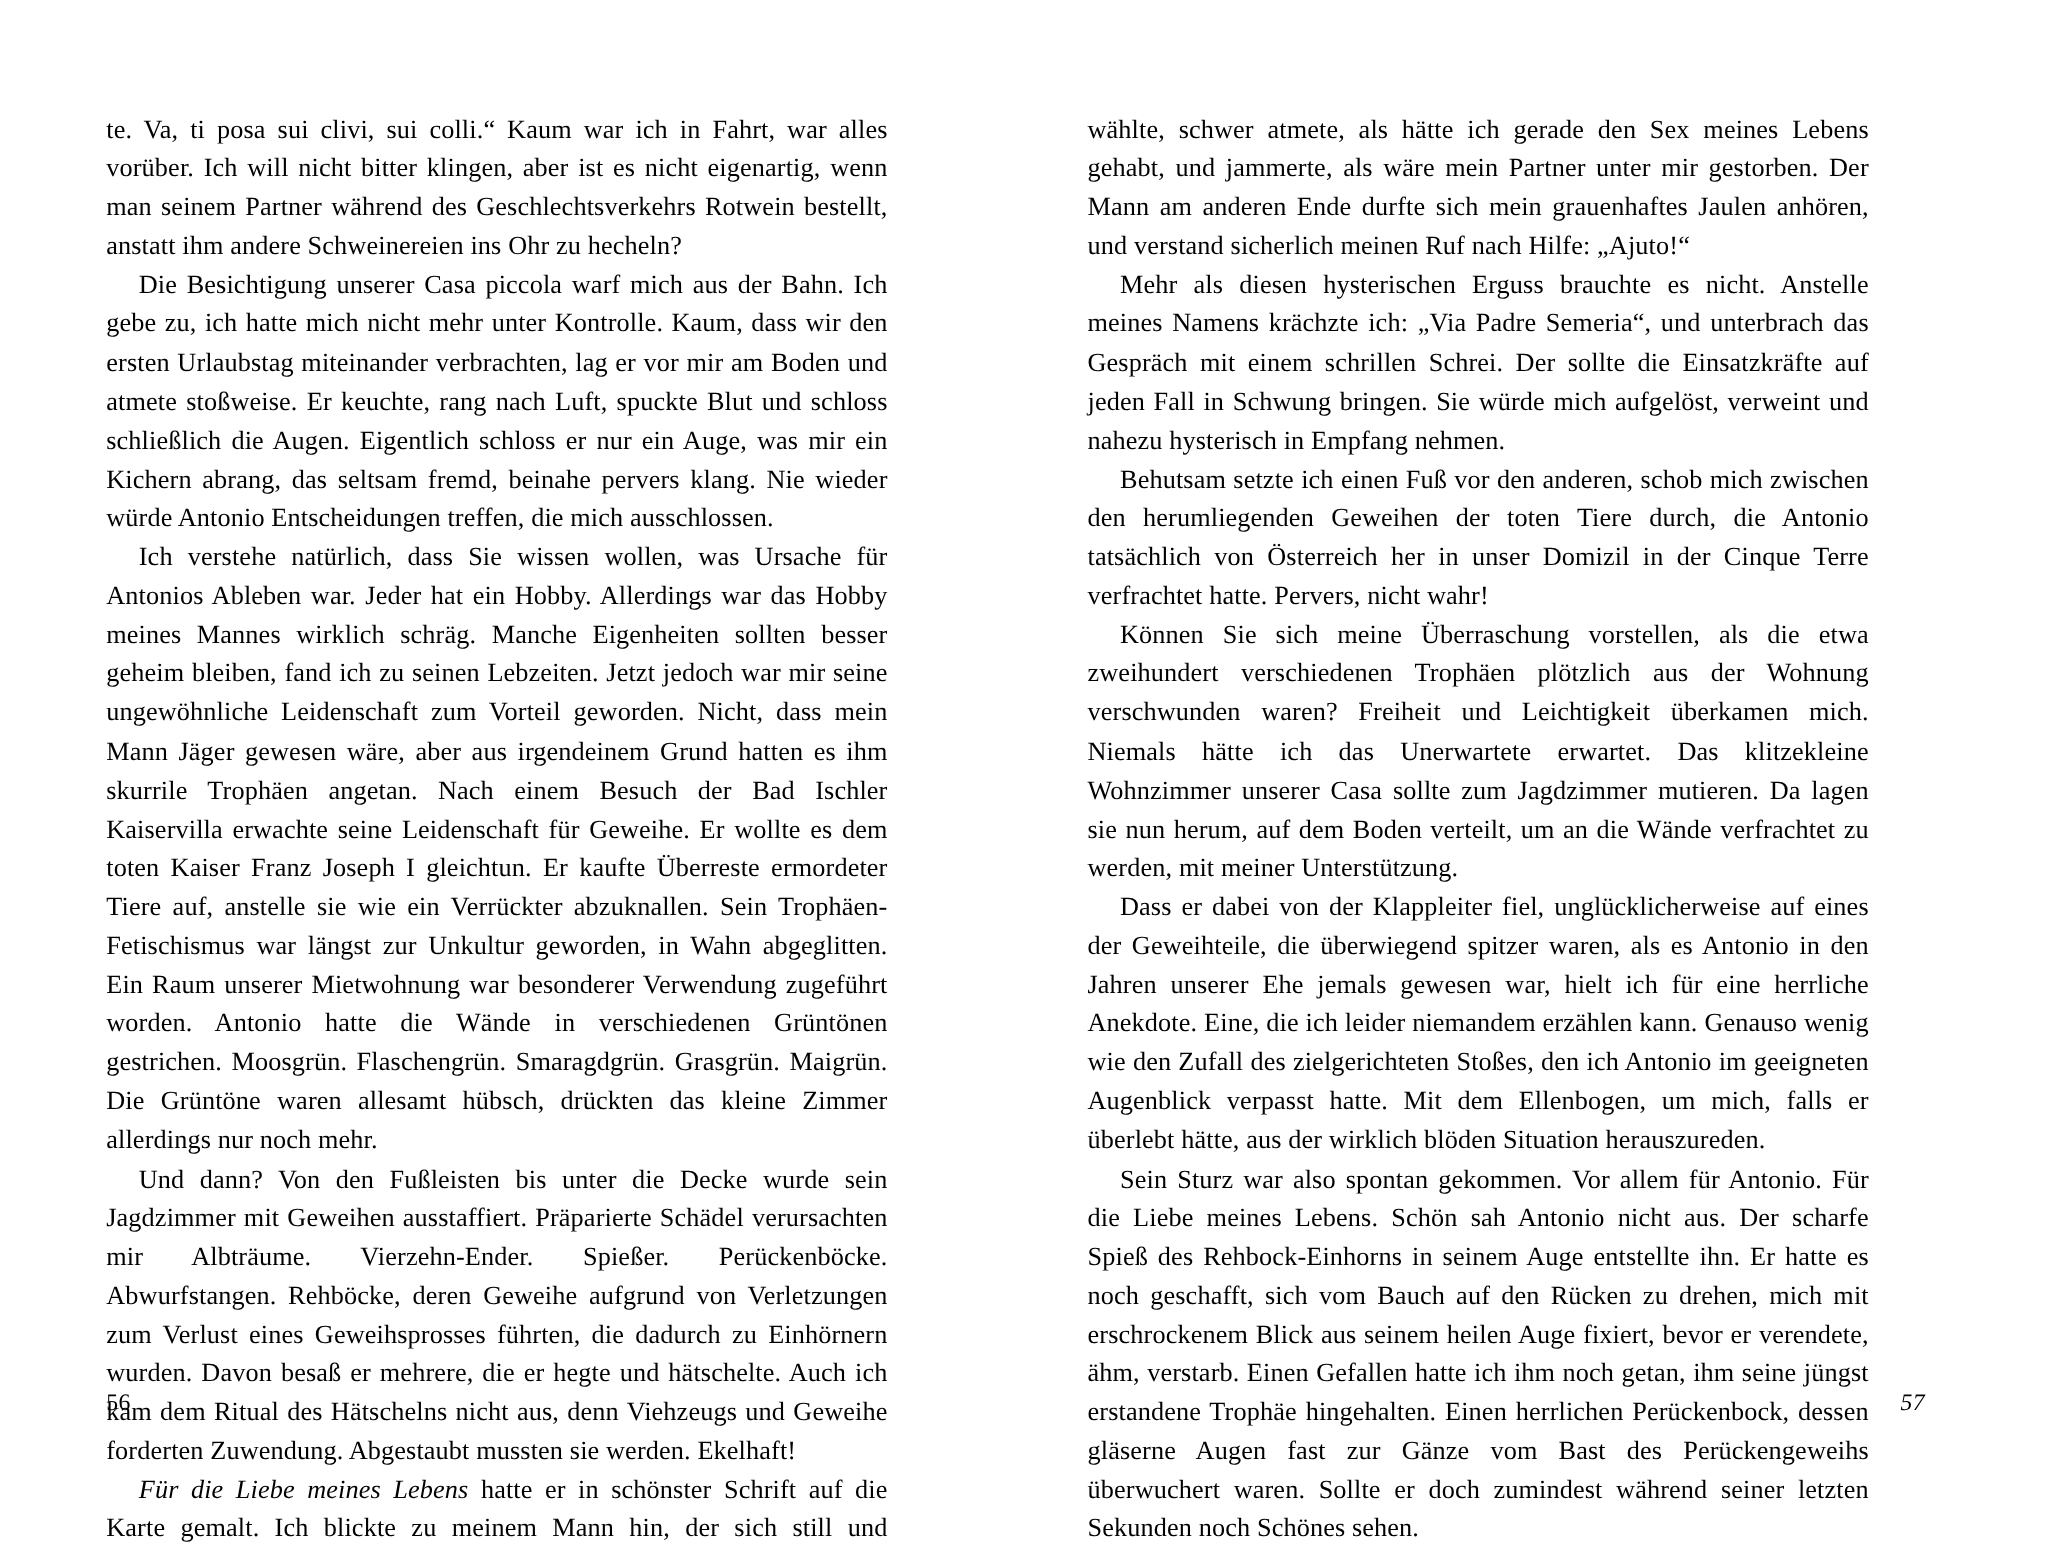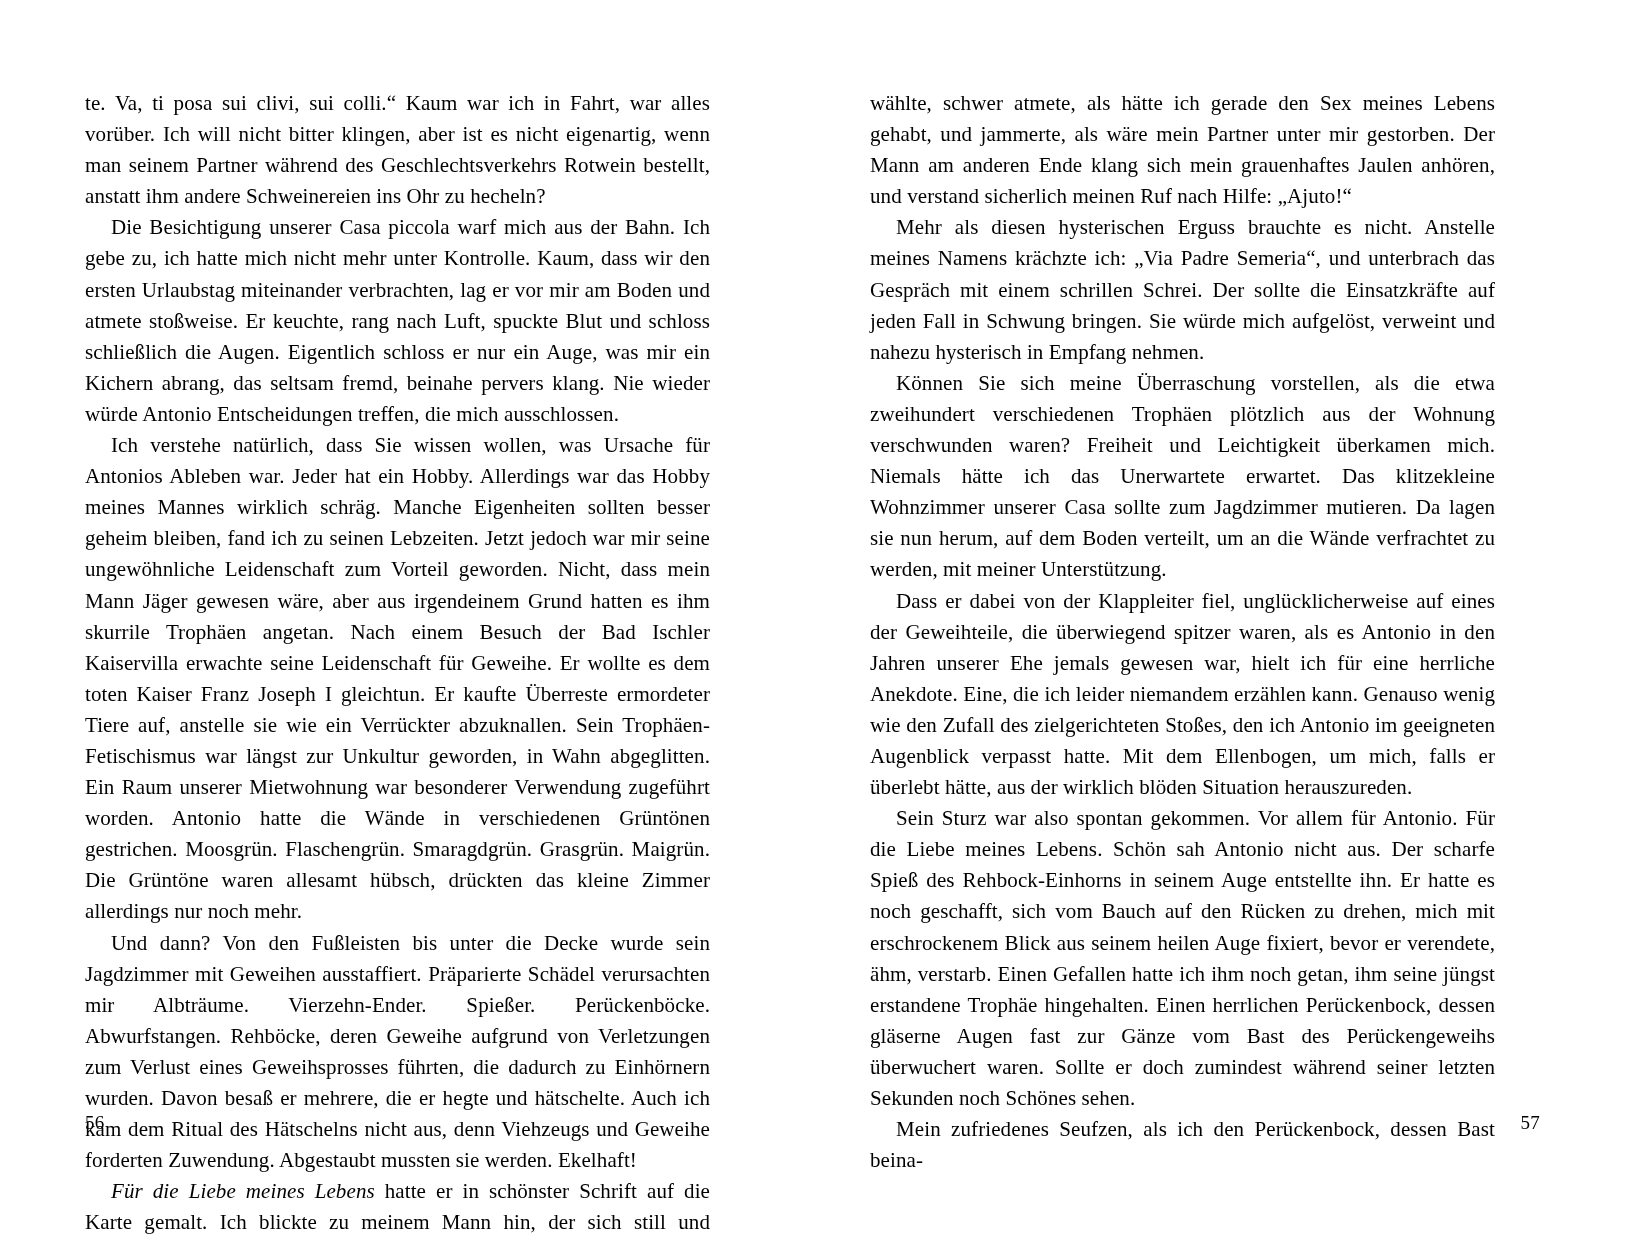--- a/index.html
+++ b/index.html
@@ -62,42 +62,44 @@
     font-size: 19px;
     line-height: 1;
     letter-spacing: 0.3px;
   }
   .page-left .folio {
     left: 85px;
     text-align: center;
   }
   .page-right .folio {
     right: 110px;
+    font-style: italic;
   }
 </style>
 </head>
 <body>
 
 <div class="spread">
 
   <div class="page page-left">
     <div class="text-col">
       <p>te. Va, ti posa sui clivi, sui colli.“ Kaum war ich in Fahrt, war alles vorüber. Ich will nicht bitter klingen, aber ist es nicht eigenartig, wenn man seinem Partner während des Geschlechtsverkehrs Rotwein bestellt, anstatt ihm andere Schweinereien ins Ohr zu hecheln?</p>
       <p class="indent">Die Besichtigung unserer Casa piccola warf mich aus der Bahn. Ich gebe zu, ich hatte mich nicht mehr unter Kontrolle. Kaum, dass wir den ersten Urlaubstag miteinander verbrachten, lag er vor mir am Boden und atmete stoßweise. Er keuchte, rang nach Luft, spuckte Blut und schloss schließlich die Augen. Eigentlich schloss er nur ein Auge, was mir ein Kichern abrang, das seltsam fremd, beinahe pervers klang. Nie wieder würde Antonio Entscheidungen treffen, die mich ausschlossen.</p>
       <p class="indent">Ich verstehe natürlich, dass Sie wissen wollen, was Ursache für Antonios Ableben war. Jeder hat ein Hobby. Allerdings war das Hobby meines Mannes wirklich schräg. Manche Eigenheiten sollten besser geheim bleiben, fand ich zu seinen Lebzeiten. Jetzt jedoch war mir seine ungewöhnliche Leidenschaft zum Vorteil geworden. Nicht, dass mein Mann Jäger gewesen wäre, aber aus irgendeinem Grund hatten es ihm skurrile Trophäen angetan. Nach einem Besuch der Bad Ischler Kaiservilla erwachte seine Leidenschaft für Geweihe. Er wollte es dem toten Kaiser Franz Joseph I gleichtun. Er kaufte Überreste ermordeter Tiere auf, anstelle sie wie ein Verrückter abzuknallen. Sein Trophäen-Fetischismus war längst zur Unkultur geworden, in Wahn abgeglitten. Ein Raum unserer Mietwohnung war besonderer Verwendung zugeführt worden. Antonio hatte die Wände in verschiedenen Grüntönen gestrichen. Moosgrün. Flaschengrün. Smaragdgrün. Grasgrün. Maigrün. Die Grüntöne waren allesamt hübsch, drückten das kleine Zimmer allerdings nur noch mehr.</p>
       <p class="indent">Und dann? Von den Fußleisten bis unter die Decke wurde sein Jagdzimmer mit Geweihen ausstaffiert. Präparierte Schädel verursachten mir Albträume. Vierzehn-Ender. Spießer. Perückenböcke. Abwurfstangen. Rehböcke, deren Geweihe aufgrund von Verletzungen zum Verlust eines Geweihsprosses führten, die dadurch zu Einhörnern wurden. Davon besaß er mehrere, die er hegte und hätschelte. Auch ich kam dem Ritual des Hätschelns nicht aus, denn Viehzeugs und Geweihe forderten Zuwendung. Abgestaubt mussten sie werden. Ekelhaft!</p>
       <p class="indent"><em>Für die Liebe meines Lebens</em><span> hatte er in schönster Schrift auf die Karte gemalt. Ich blickte zu meinem Mann hin, der sich still und friedlich verhielt, und fächelte mir mit der Liebeserklärung Luft zu, bevor ich den Notruf</span></p>
     </div>
     <div class="folio">56</div>
   </div>
 
   <div class="page page-right">
     <div class="text-col">
-      <p>wählte, schwer atmete, als hätte ich gerade den Sex meines Lebens gehabt, und jammerte, als wäre mein Partner unter mir gestorben. Der Mann am anderen Ende klang sich mein grauenhaftes Jaulen anhören, und verstand sicherlich meinen Ruf nach Hilfe: „Ajuto!“</p>
+      <p>wählte, schwer atmete, als hätte ich gerade den Sex meines Lebens gehabt, und jammerte, als wäre mein Partner unter mir gestorben. Der Mann am anderen Ende durfte sich mein grauenhaftes Jaulen anhören, und verstand sicherlich meinen Ruf nach Hilfe: „Ajuto!“</p>
       <p class="indent">Mehr als diesen hysterischen Erguss brauchte es nicht. Anstelle meines Namens krächzte ich: „Via Padre Semeria“, und unterbrach das Gespräch mit einem schrillen Schrei. Der sollte die Einsatzkräfte auf jeden Fall in Schwung bringen. Sie würde mich aufgelöst, verweint und nahezu hysterisch in Empfang nehmen.</p>
+      <p class="indent">Behutsam setzte ich einen Fuß vor den anderen, schob mich zwischen den herumliegenden Geweihen der toten Tiere durch, die Antonio tatsächlich von Österreich her in unser Domizil in der Cinque Terre verfrachtet hatte. Pervers, nicht wahr!</p>
       <p class="indent">Können Sie sich meine Überraschung vorstellen, als die etwa zweihundert verschiedenen Trophäen plötzlich aus der Wohnung verschwunden waren? Freiheit und Leichtigkeit überkamen mich. Niemals hätte ich das Unerwartete erwartet. Das klitzekleine Wohnzimmer unserer Casa sollte zum Jagdzimmer mutieren. Da lagen sie nun herum, auf dem Boden verteilt, um an die Wände verfrachtet zu werden, mit meiner Unterstützung.</p>
       <p class="indent">Dass er dabei von der Klappleiter fiel, unglücklicherweise auf eines der Geweihteile, die überwiegend spitzer waren, als es Antonio in den Jahren unserer Ehe jemals gewesen war, hielt ich für eine herrliche Anekdote. Eine, die ich leider niemandem erzählen kann. Genauso wenig wie den Zufall des zielgerichteten Stoßes, den ich Antonio im geeigneten Augenblick verpasst hatte. Mit dem Ellenbogen, um mich, falls er überlebt hätte, aus der wirklich blöden Situation herauszureden.</p>
       <p class="indent">Sein Sturz war also spontan gekommen. Vor allem für Antonio. Für die Liebe meines Lebens. Schön sah Antonio nicht aus. Der scharfe Spieß des Rehbock-Einhorns in seinem Auge entstellte ihn. Er hatte es noch geschafft, sich vom Bauch auf den Rücken zu drehen, mich mit erschrockenem Blick aus seinem heilen Auge fixiert, bevor er verendete, ähm, verstarb. Einen Gefallen hatte ich ihm noch getan, ihm seine jüngst erstandene Trophäe hingehalten. Einen herrlichen Perückenbock, dessen gläserne Augen fast zur Gänze vom Bast des Perückengeweihs überwuchert waren. Sollte er doch zumindest während seiner letzten Sekunden noch Schönes sehen.</p>
       <p class="indent">Mein zufriedenes Seufzen, als ich den Perückenbock, dessen Bast beina-</p>
     </div>
     <div class="folio">57</div>
   </div>
 
 </div>
 

